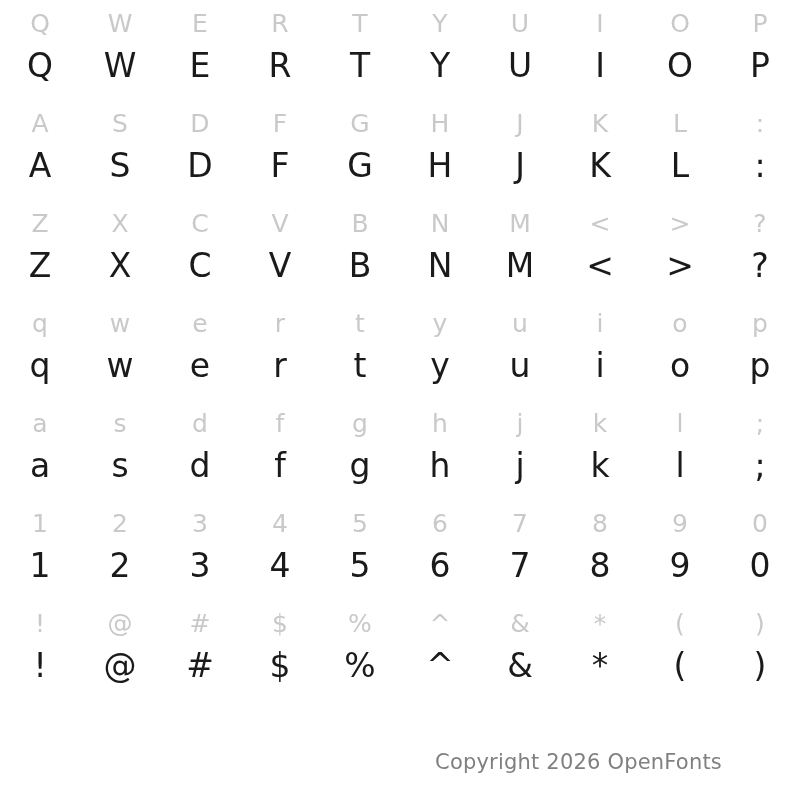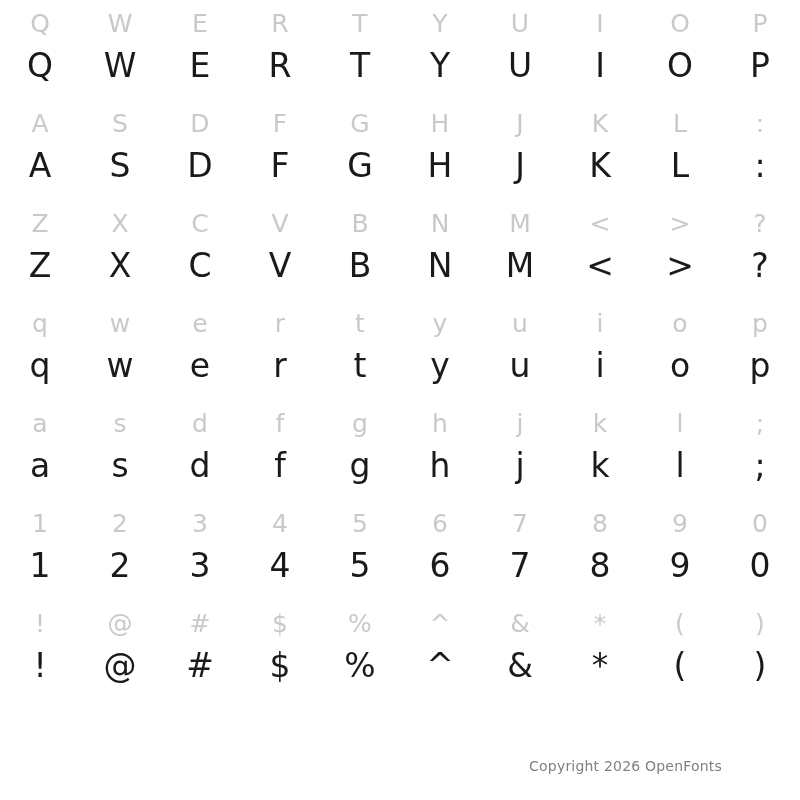--- a/index.html
+++ b/index.html
@@ -59,21 +59,21 @@
     height: 46px;
     display: flex;
     align-items: center;
     justify-content: center;
   }
   .copyright {
     position: absolute;
     right: 78px;
     bottom: 26px;
     color: #808080;
-    font-size: 14px;
+    font-size: 21px;
     letter-spacing: 0.2px;
     white-space: nowrap;
   }
 </style>
 </head>
 <body>
 
 <div class="sheet">
 
   <div class="grid">

